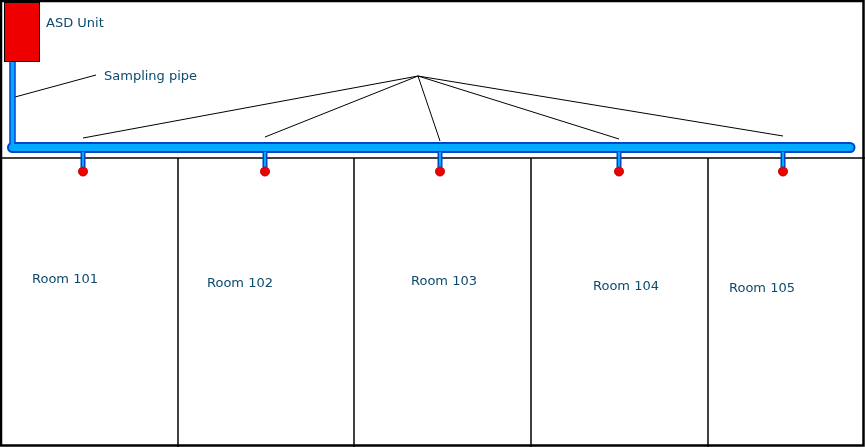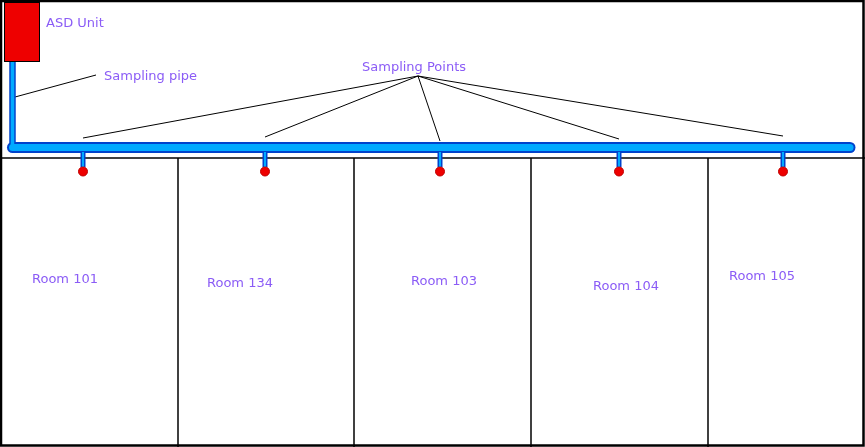--- a/index.html
+++ b/index.html
@@ -7,21 +7,21 @@
     padding: 0;
     background: #ffffff;
   }
   .canvas {
     position: relative;
     width: 865px;
     height: 447px;
     background: #ffffff;
     font-family: "DejaVu Sans", sans-serif;
     font-size: 13px;
-    color: #8b5cf6;
+    color: #0c4a6e;
     overflow: hidden;
   }
   .canvas svg {
     position: absolute;
     left: 0;
     top: 0;
   }
   .asd-box {
     position: absolute;
     border: 1px solid #000000;
@@ -75,22 +75,21 @@
       <line x1="783" y1="152" x2="783" y2="167" stroke="#00aaff" stroke-width="2"></line>
       <circle cx="783" cy="171.5" r="4.5" fill="#ee0000" stroke="#c00000" stroke-width="1"></circle>
     </svg>
 
   <div class="asd-box" id="asd-box" style="left: 4px; top: 2px; width: 36px; height: 60px; background: rgb(238, 0, 0);"></div>
 
   <div class="lbl" id="lbl-asd" style="left: 46px; top: 15px;">ASD Unit</div>
 
   <div class="lbl" id="lbl-pipe" style="left: 104px; top: 68px; text-align: center;">Sampling pipe</div>
 
-  <div class="lbl" id="lbl-points" style="left: 362px; top: 59px;">Sampling Points</div>
 
   <div id="room-labels">
       <div class="room-label" style="left: 32px; top: 271px;">Room 101</div>
-      <div class="room-label" style="left: 207px; top: 275px;">Room 134</div>
+      <div class="room-label" style="left: 207px; top: 275px;">Room 102</div>
       <div class="room-label" style="left: 388px; top: 273px; margin-left: 23px;">Room 103</div>
       <div class="room-label" style="left: 565px; top: 278px; margin-left: 28px;">Room 104</div>
-      <div class="room-label" style="left: 729px; top: 268px;">Room 105</div>
+      <div class="room-label" style="left: 729px; top: 280px;">Room 105</div>
     </div>
 </div>
 
 </body></html>

